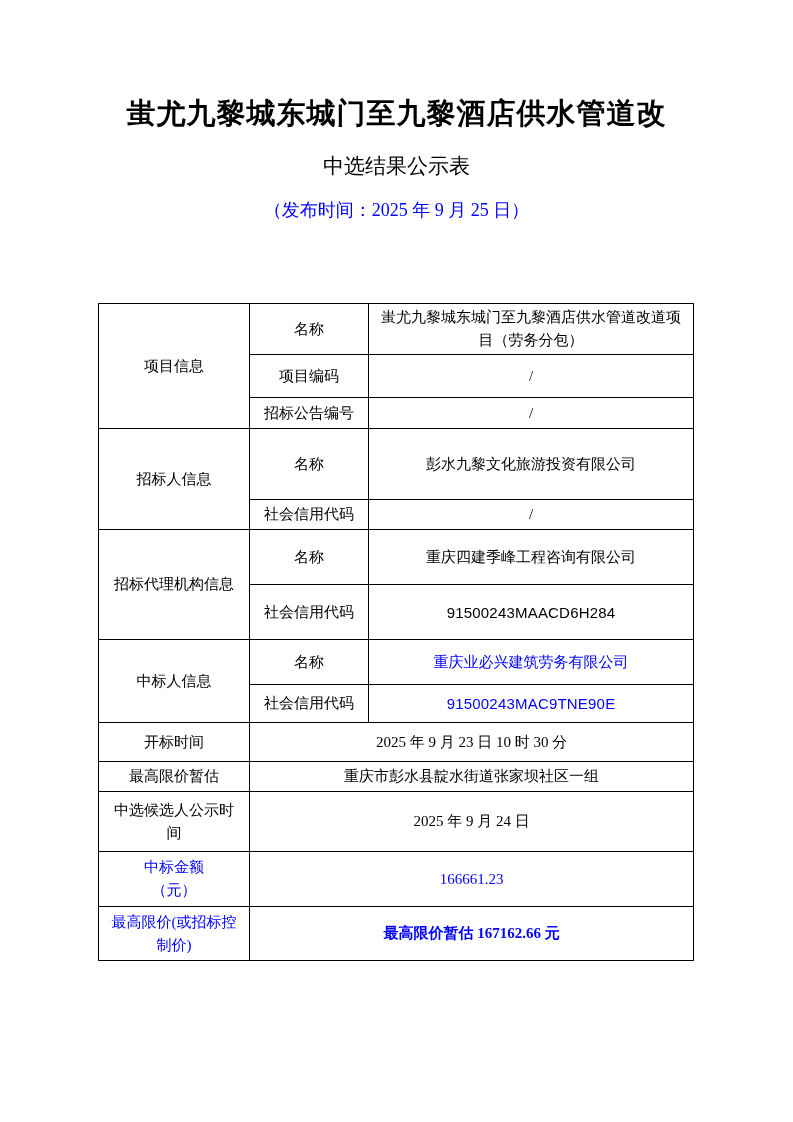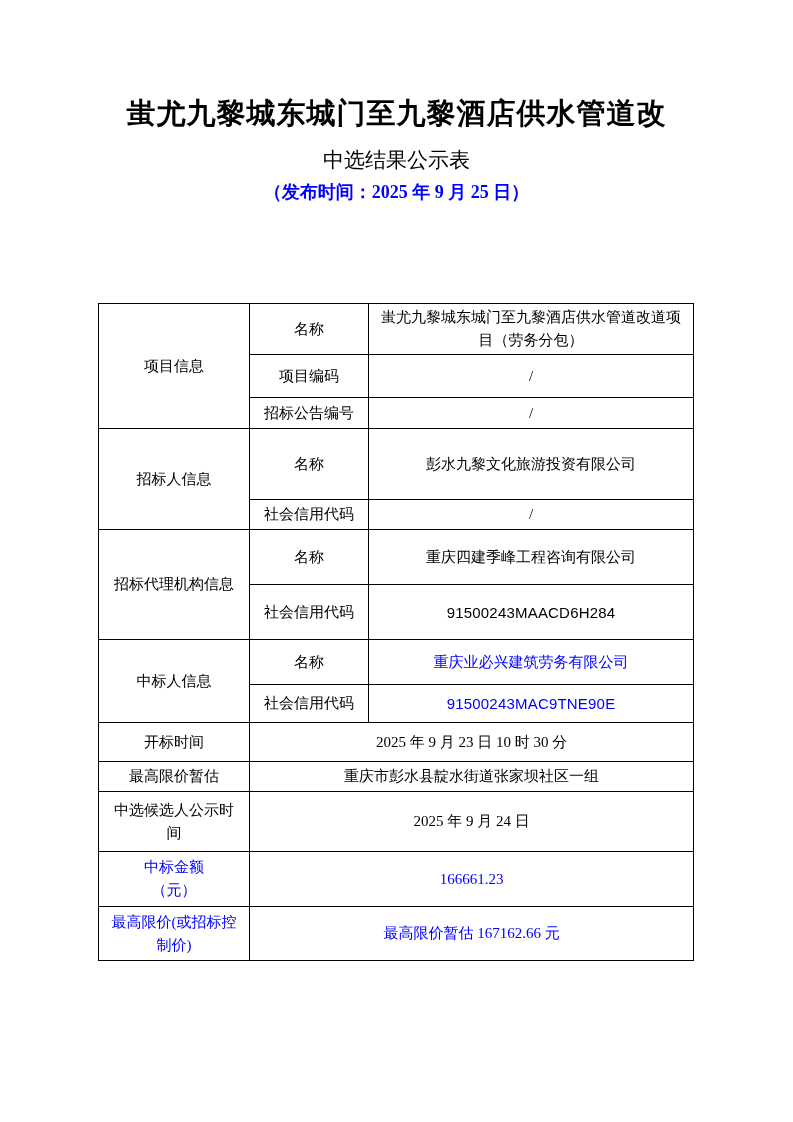--- a/index.html
+++ b/index.html
@@ -13,25 +13,25 @@
   }
   .page { position: absolute; inset: 0; background: #ffffff; padding-left: 40px; }
 
   
   .doc-header { position: absolute; top: 90px; left: 0; width: 100%; text-align: center; }
   .doc-title-line {
     font-size: 29px; font-weight: bold; line-height: 47px;
     letter-spacing: 1px;
   }
   .doc-subtitle {
-    margin-top: 8px; font-size: 21px; line-height: 30px; font-weight: normal;
+    margin-top: 14px; font-size: 21px; line-height: 30px; font-weight: normal;
   }
   .doc-publish-date {
-    margin-top: 4px; font-size: 18px; line-height: 26px;
-    font-weight: bold; color: #0000FF;
+    margin-top: 16px; font-size: 18px; line-height: 26px;
+    font-weight: normal; color: #0000FF;
   }
 
   
   table.result-table {
     position: absolute; left: 98px; top: 303px;
     width: 595px; table-layout: fixed;
     border-collapse: collapse;
   }
   .result-table td {
     border: 1px solid #000000;
@@ -39,21 +39,21 @@
     font-size: 15px; line-height: 23px;
     padding: 2px 10px;
     word-break: break-word;
   }
   col.c1 { width: 151px; }
   col.c2 { width: 119px; }
   col.c3 { width: 325px; }
 
   .prewrap { white-space: pre-line; }
   .blue { color: #0000FF; }
-  .bold { font-weight: normal; }
+  .bold { font-weight: bold; }
   .code-font {
     font-family: "Liberation Sans", "DejaVu Sans", sans-serif;
     font-size: 16px; letter-spacing: 0.2px;
   }
 </style>
 </head>
 <body>
 
 <div class="page">
 

